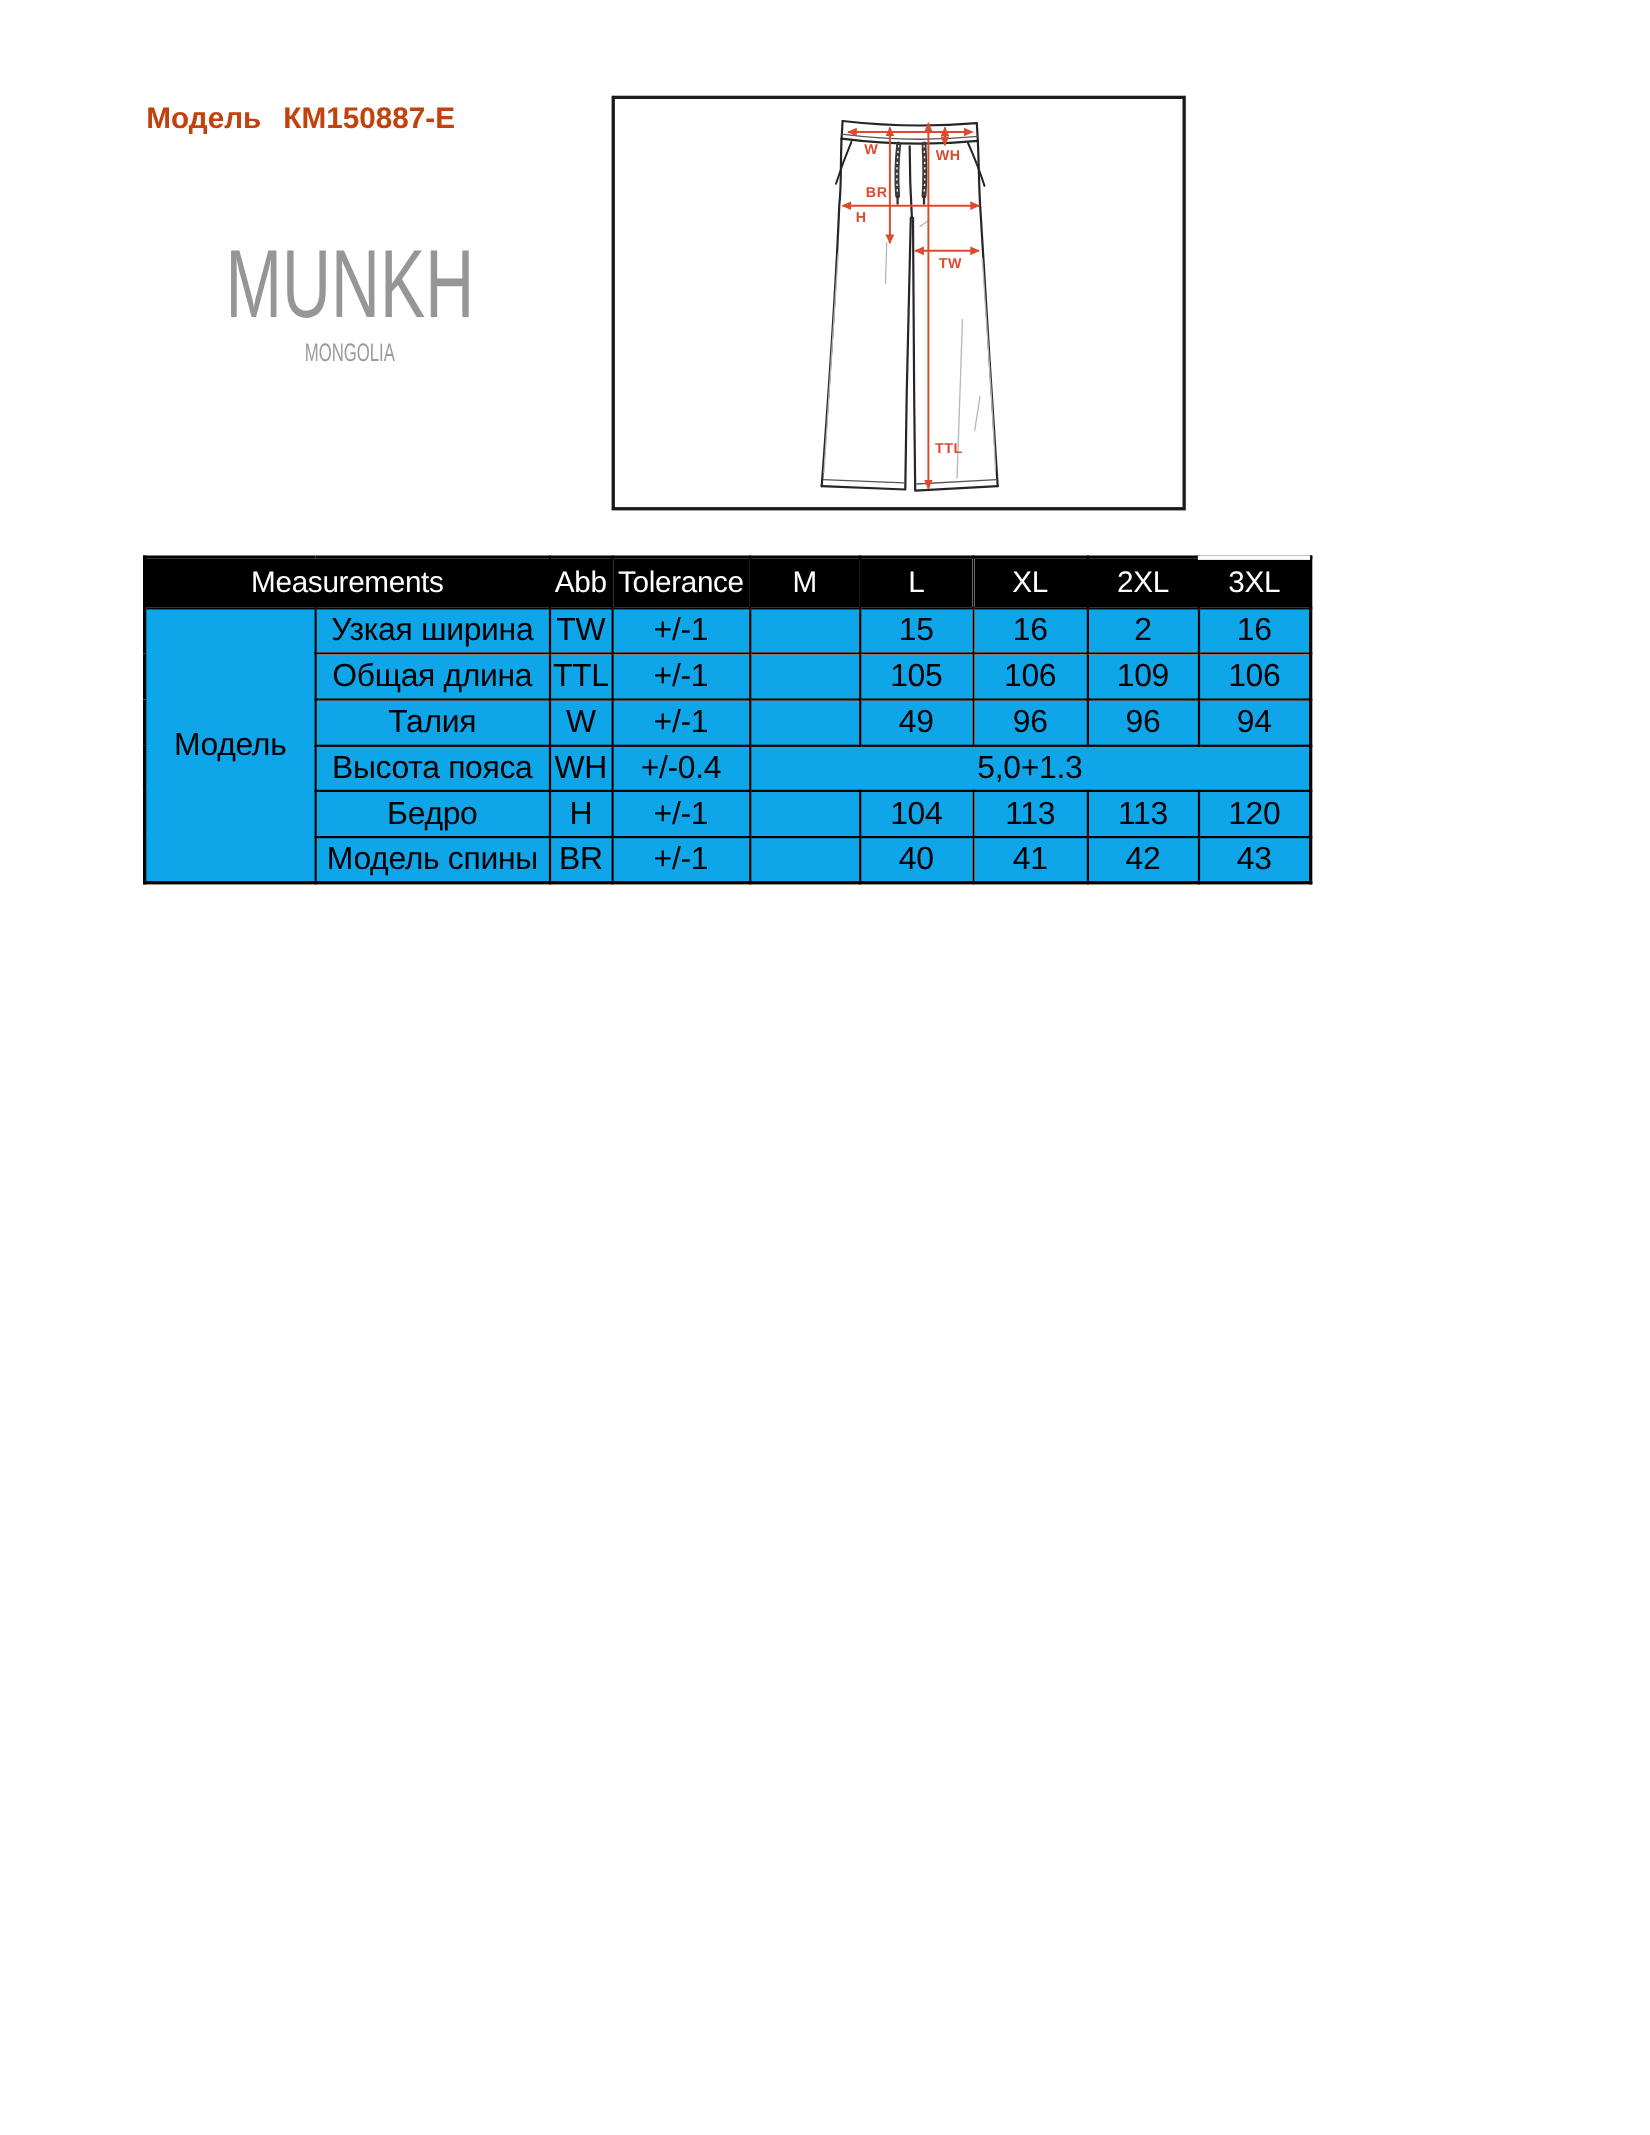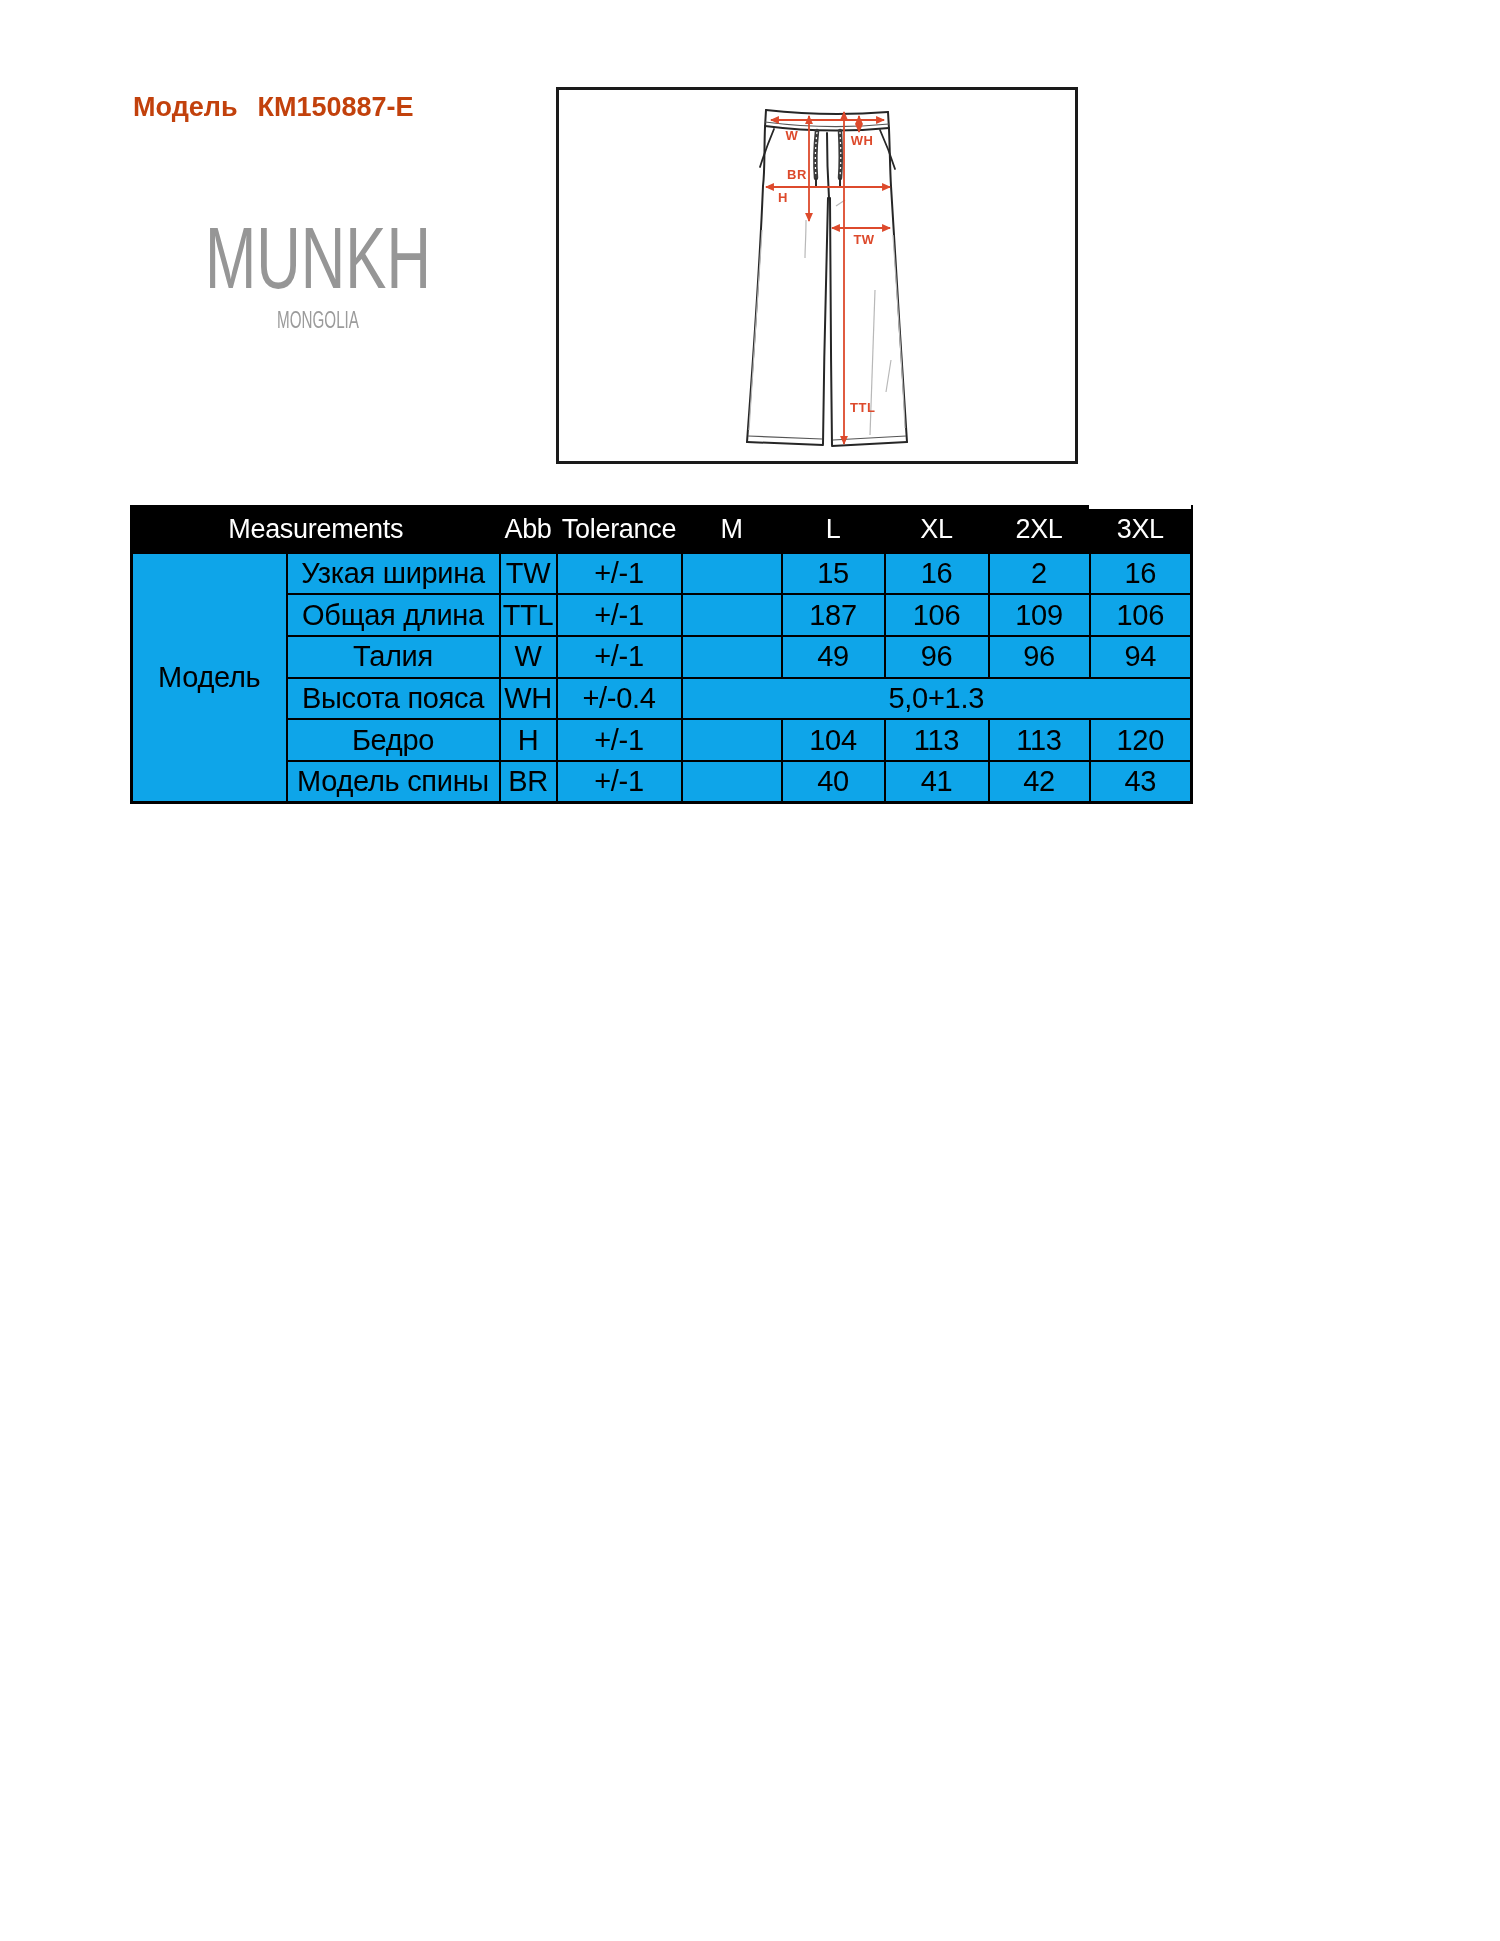--- a/index.html
+++ b/index.html
@@ -150,21 +150,21 @@
       <td>15</td>
       <td>16</td>
       <td>2</td>
       <td>16</td>
     </tr>
     <tr>
       <td class="name-cell">Общая длина</td>
       <td>TTL</td>
       <td>+/-1</td>
       <td></td>
-      <td>187</td>
+      <td>105</td>
       <td>106</td>
       <td>109</td>
       <td>106</td>
     </tr>
     <tr>
       <td class="name-cell">Талия</td>
       <td>W</td>
       <td>+/-1</td>
       <td></td>
       <td>49</td>

